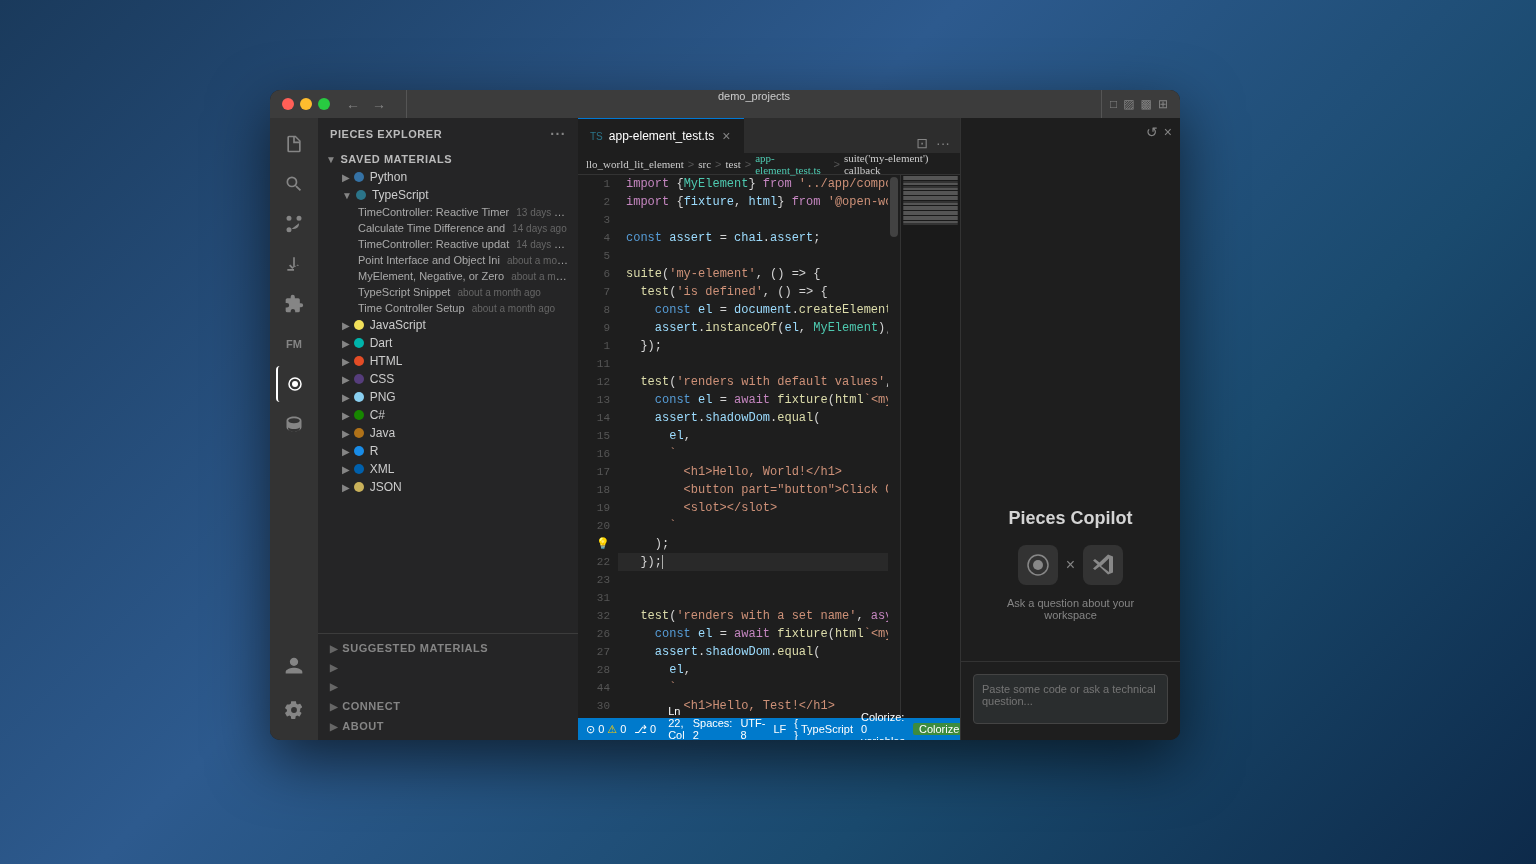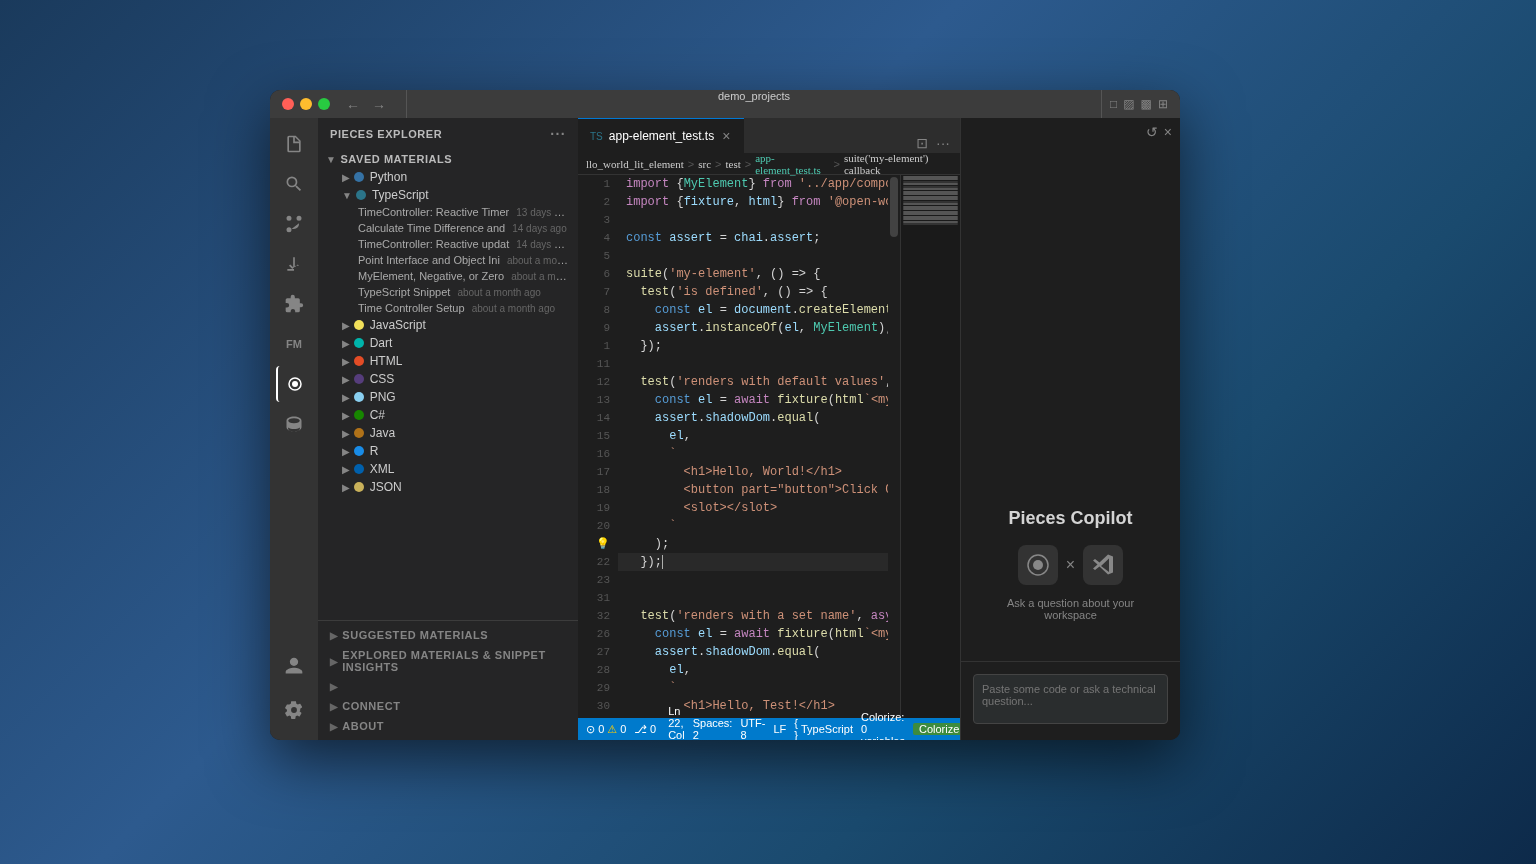--- a/index.html
+++ b/index.html
@@ -698,21 +698,20 @@
 
         </div>
 
         <div class="sidebar-bottom">
           <div class="bottom-section">
             <span class="chevron">▶</span>
             <span>SUGGESTED MATERIALS</span>
           </div>
           <div class="bottom-section">
             <span class="chevron">▶</span>
-            <span>EXPLORED MATERIALS &amp; SNIPPET INSIGHTS</span>
           </div>
           <div class="bottom-section">
             <span class="chevron">▶</span>
           </div>
           <div class="bottom-section">
             <span class="chevron">▶</span>
             <span>CONNECT</span>
           </div>
           <div class="bottom-section">
             <span class="chevron">▶</span>
@@ -770,21 +769,21 @@
             <div class="line-num">19</div>
             <div class="line-num">20</div>
             <div class="line-num" style="color:#dcdcaa;">💡</div>
             <div class="line-num">22</div>
             <div class="line-num">23</div>
             <div class="line-num">31</div>
             <div class="line-num">32</div>
             <div class="line-num">26</div>
             <div class="line-num">27</div>
             <div class="line-num">28</div>
-            <div class="line-num">29</div>
+            <div class="line-num">44</div>
             <div class="line-num">30</div>
             <div class="line-num">31</div>
 
           </div>
 
           <div class="code-content">
             <div class="code-line">
               <span class="kw">import</span><span class="plain"> {</span><span class="cls">MyElement</span><span class="plain">} </span><span class="kw">from</span><span class="str"> '../app/components/app-compone</span>
             </div>
             <div class="code-line">

